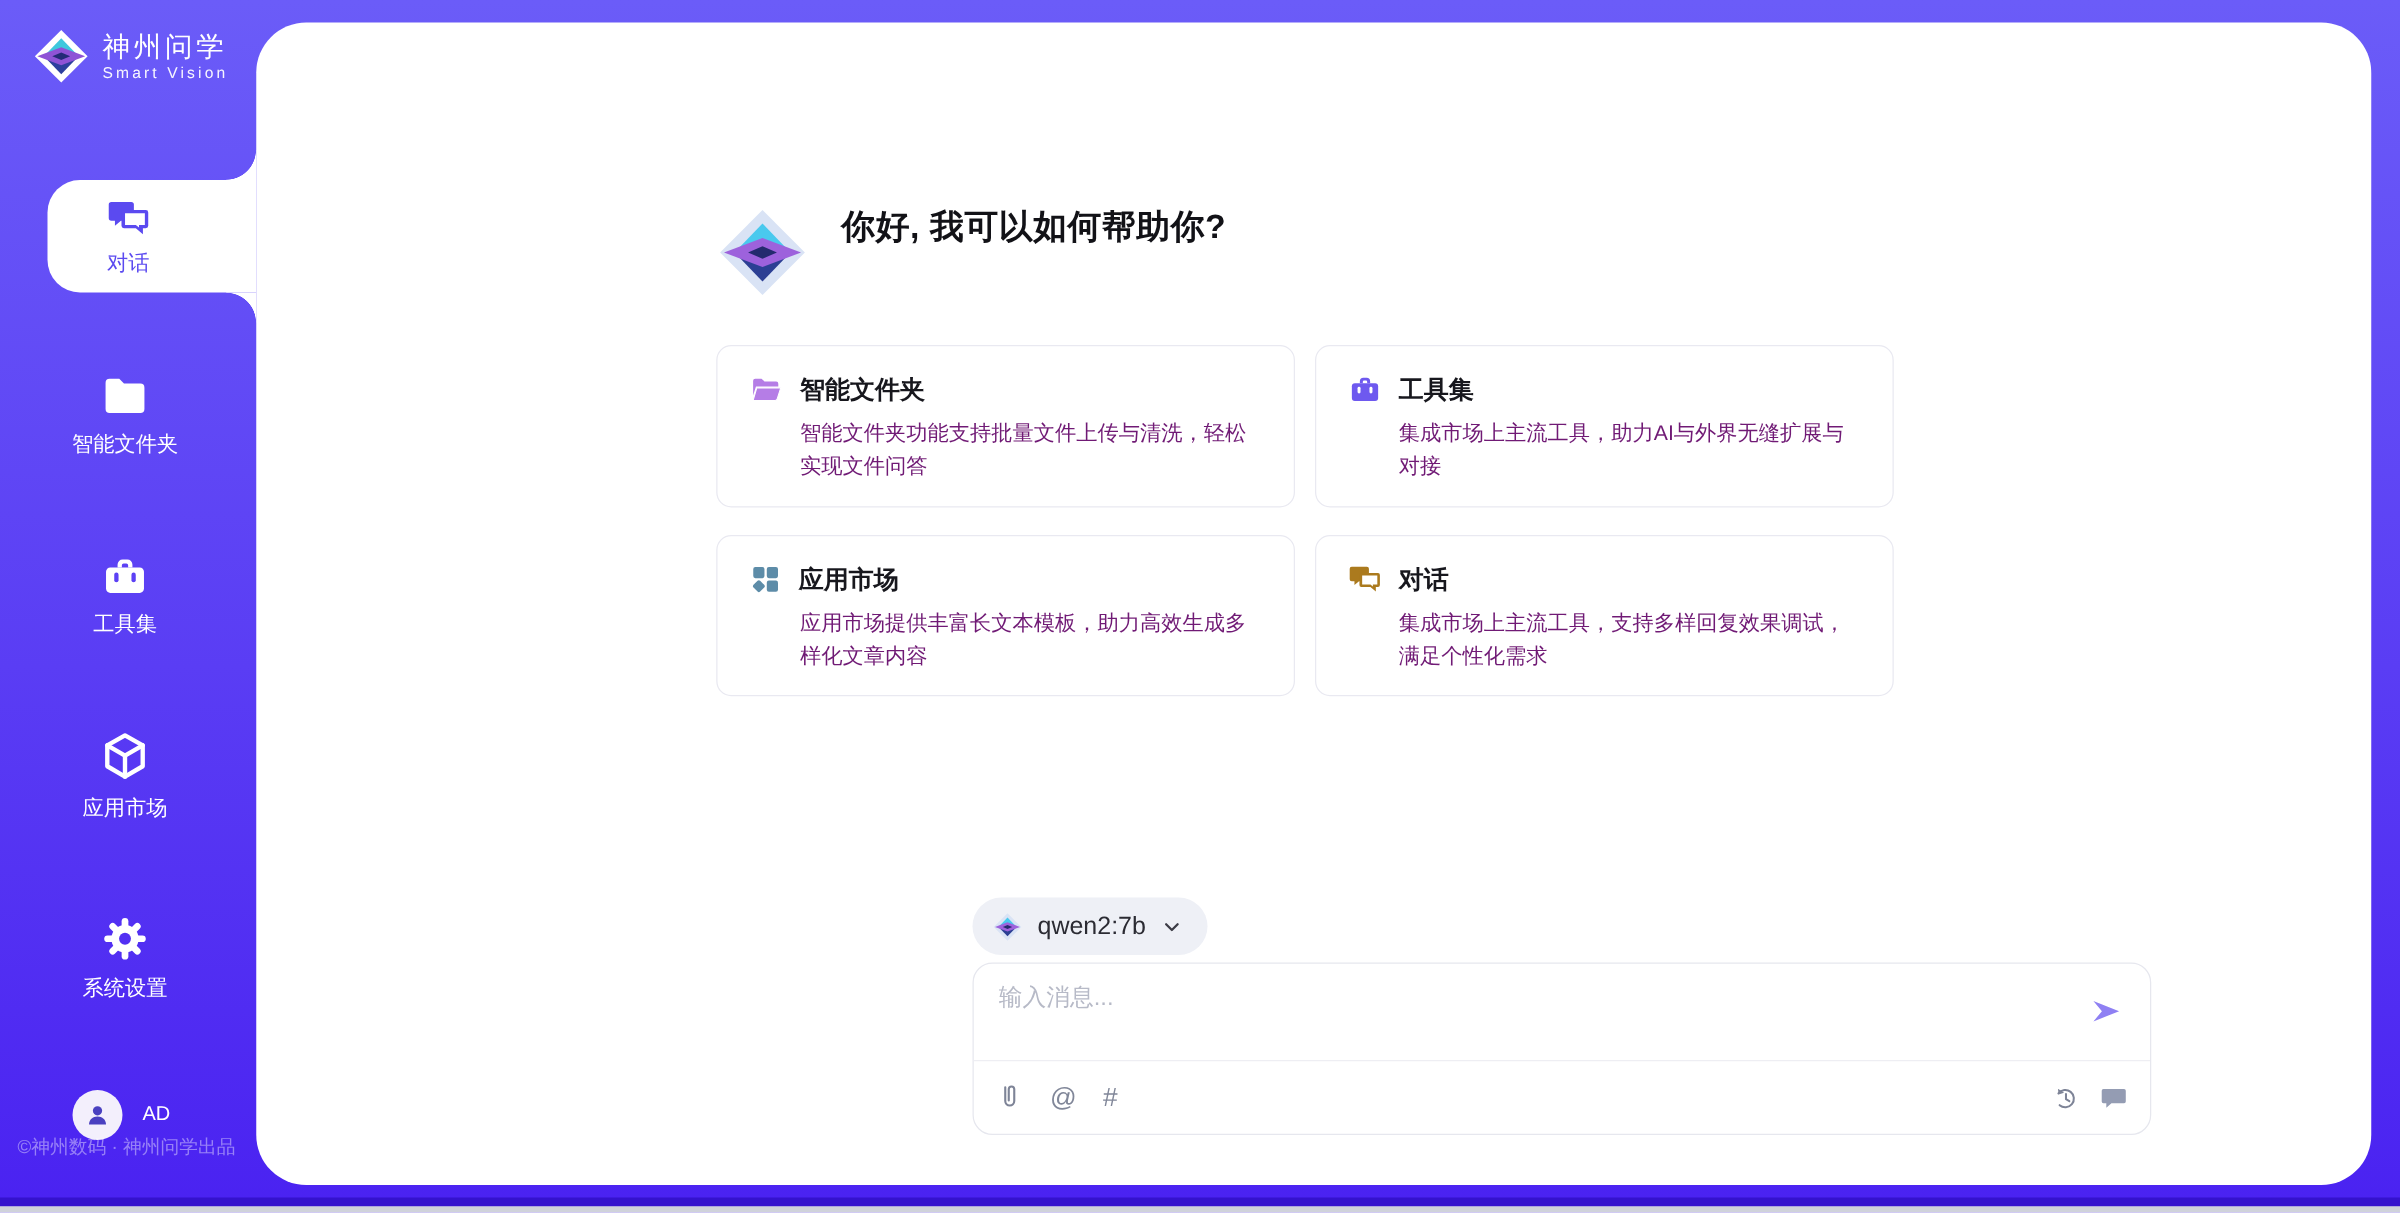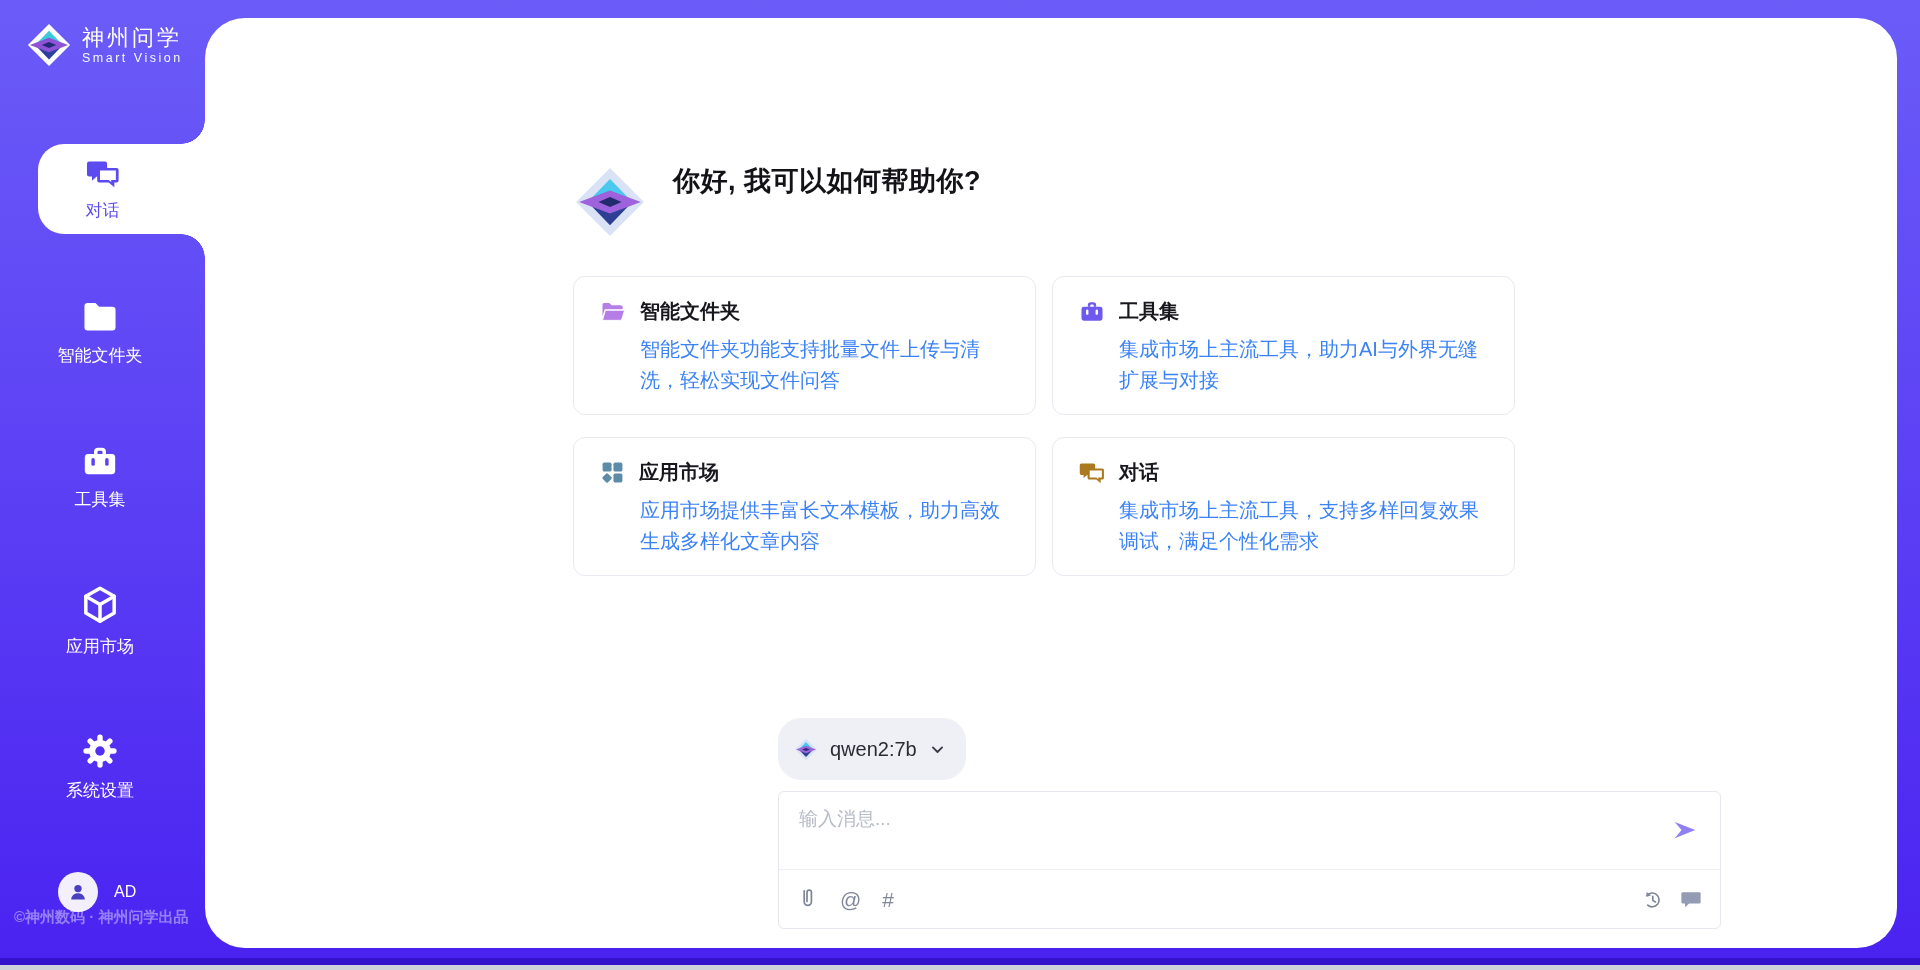--- a/index.html
+++ b/index.html
@@ -34,41 +34,41 @@
   .nav-active .nav-label { font-size:17px; color:#5b4af0; }
   .fillet { position:absolute; left:181px; width:24px; height:24px; }
   .fillet.top { top:120px; background:radial-gradient(circle at 0 0, rgba(0,0,0,0) 23.5px, #fff 24px); }
   .fillet.bottom { top:234px; background:radial-gradient(circle at 0 100%, rgba(0,0,0,0) 23.5px, #fff 24px); }
 
   .user-row { position:absolute; left:58px; top:872px; display:flex; align-items:center; gap:16px; cursor:pointer; }
   .avatar-circle { width:40px; height:40px; border-radius:50%; background:#f3effc;
     display:flex; align-items:center; justify-content:center; }
   .user-name { color:#fff; font-size:16px; }
 
-  .side-footer { position:absolute; left:14px; top:908px; color:rgba(255,255,255,.42); font-size:15px;font-weight:bold; }
+  .side-footer { position:absolute; left:14px; top:908px; color:rgba(255,255,255,.42); font-size:15px; }
 
   
   .greeting { position:absolute; left:573px; top:163px; display:flex; align-items:flex-start; gap:26px; }
   .greeting-text { font-size:27px; font-weight:bold; color:#121217; letter-spacing:.5px; }
 
   .cards { position:absolute; left:573px; top:276px; width:945px;
     display:grid; grid-template-columns:463px 463px; column-gap:16px; row-gap:22px; }
   .card { background:#fff; border:1px solid #e9e9f1; border-radius:12px;
     padding:21px 22px 18px 26px; min-height:127px; cursor:pointer; }
   .card-head { display:flex; align-items:center; gap:14px; }
   .card-title { font-size:20px; font-weight:bold; color:#17171d; }
-  .card-desc { margin:9px 0 0 40px; font-size:20px; line-height:1.55; color:#3b82f6; }
-
-  .model-pill { position:absolute; left:573px; top:700px; height:62px;
+  .card-desc { margin:9px 0 0 40px; font-size:17px; line-height:1.55; color:#701a75; }
+
+  .model-pill { position:absolute; left:573px; top:700px; height:46px;
     display:inline-flex; align-items:center; gap:12px; padding:0 20px 0 16px;
     background:#eef0f6; border-radius:23px; cursor:pointer; }
   .model-name { font-size:20px; color:#2b2b33; }
 
   .composer { position:absolute; left:573px; top:752px; width:943px; height:138px;
-    background:#fff; border:1px solid #e6e7ee; border-radius:6px;margin-top:21px; }
+    background:#fff; border:1px solid #e6e7ee; border-radius:16px; }
   .composer-input { position:absolute; left:20px; top:14px; right:70px; height:56px;
     border:none; outline:none; resize:none; font-size:19px; color:#33333c;
     font-family:"Liberation Sans","DejaVu Sans",sans-serif; background:transparent; }
   .composer-input::placeholder { color:#b7bac7; }
   .send-btn { position:absolute; right:22px; top:25px; width:26px; height:26px;
     background:none; border:none; cursor:pointer; padding:0; }
   .composer-divider { position:absolute; left:0; right:0; top:77px; border-top:1px solid #eeeef3; }
   .composer-tools { position:absolute; left:0; right:0; top:78px; bottom:0;
     display:flex; align-items:center; padding:0 18px; }
   .tools-left { display:flex; align-items:center; gap:21px; }

